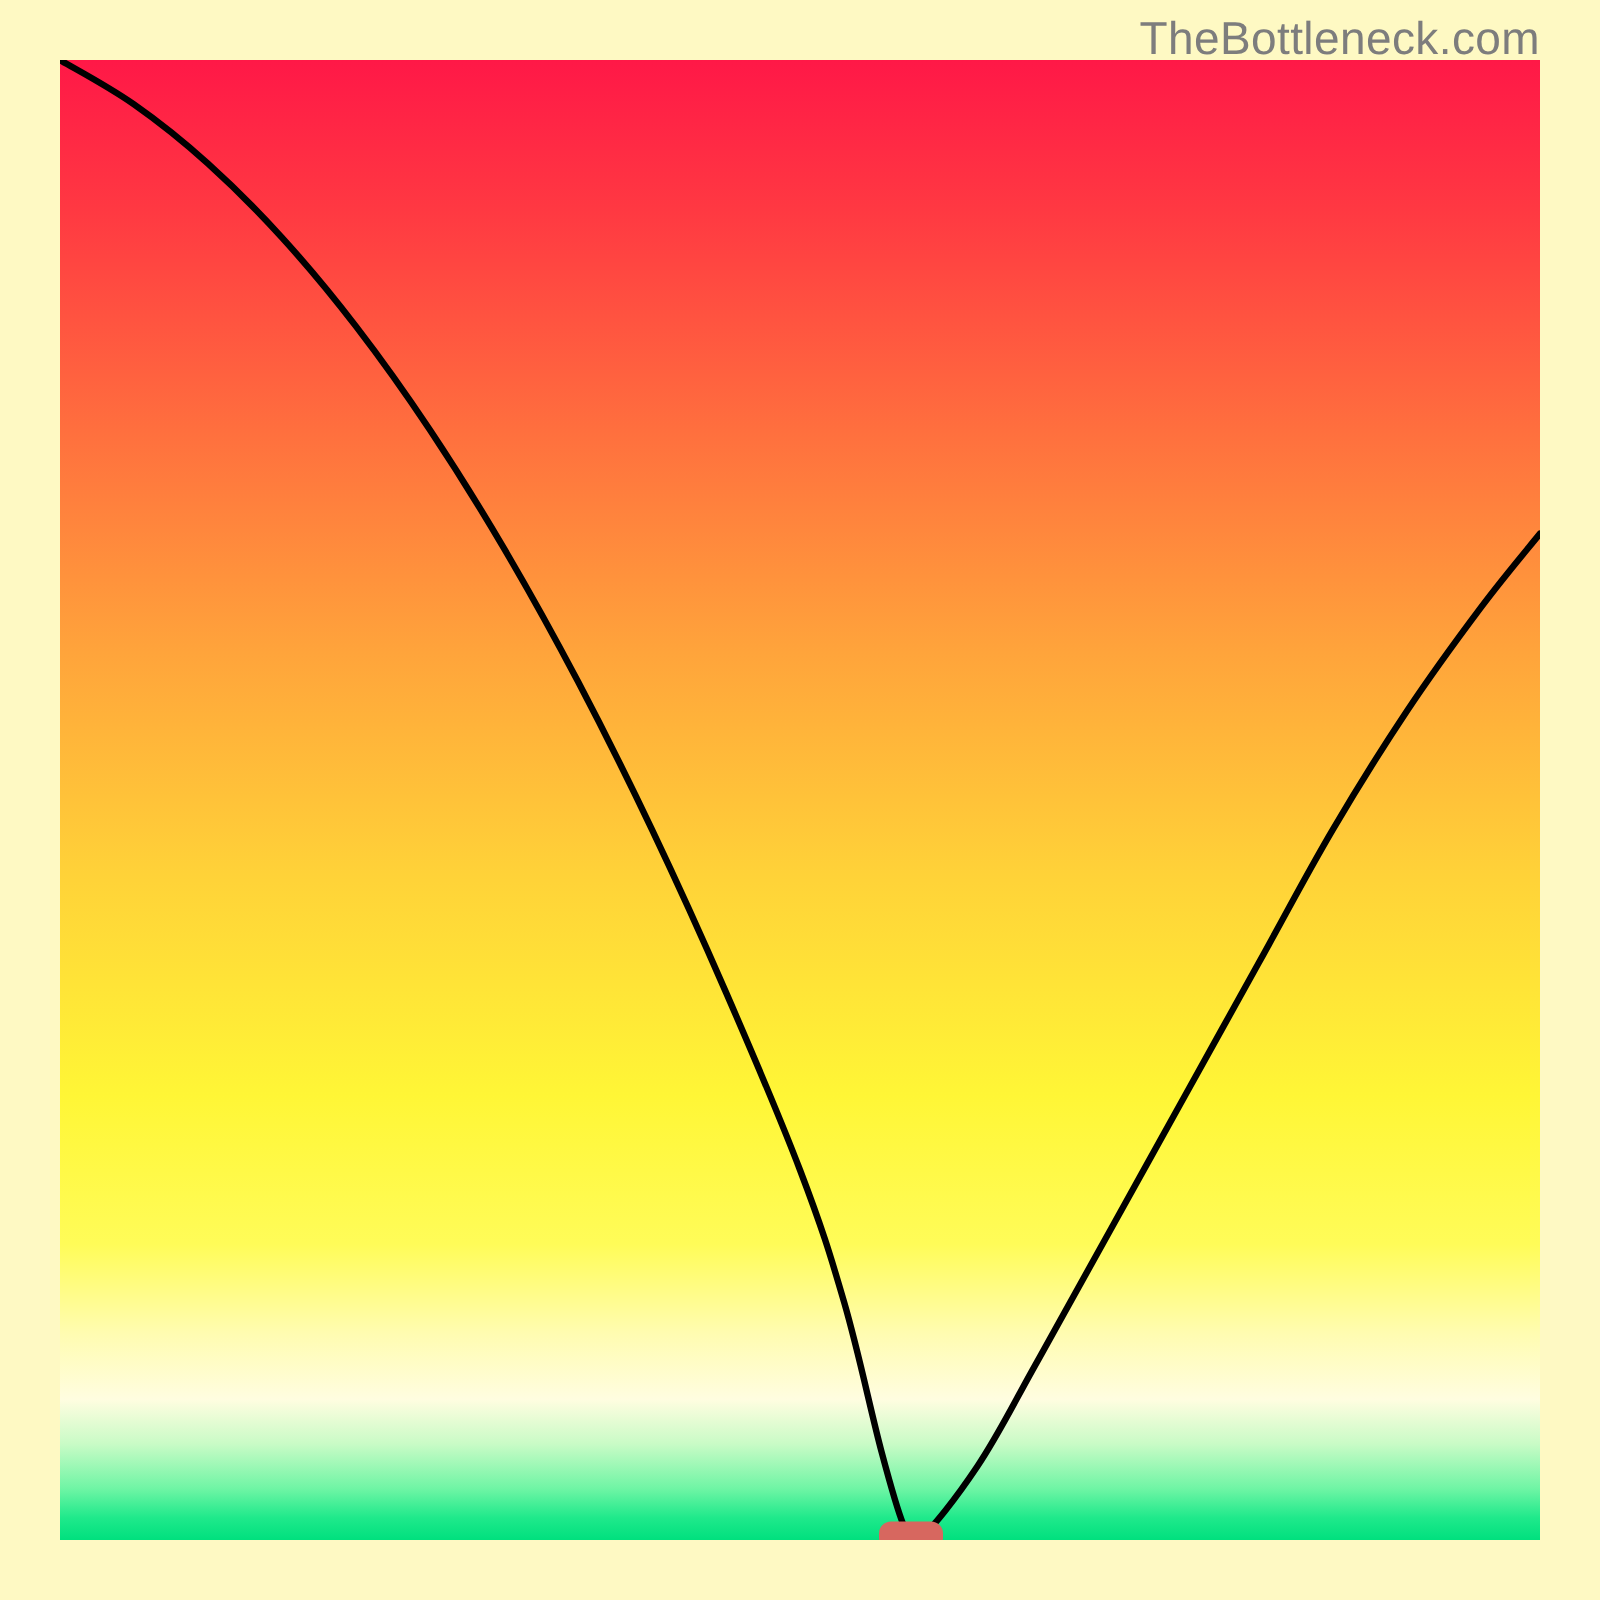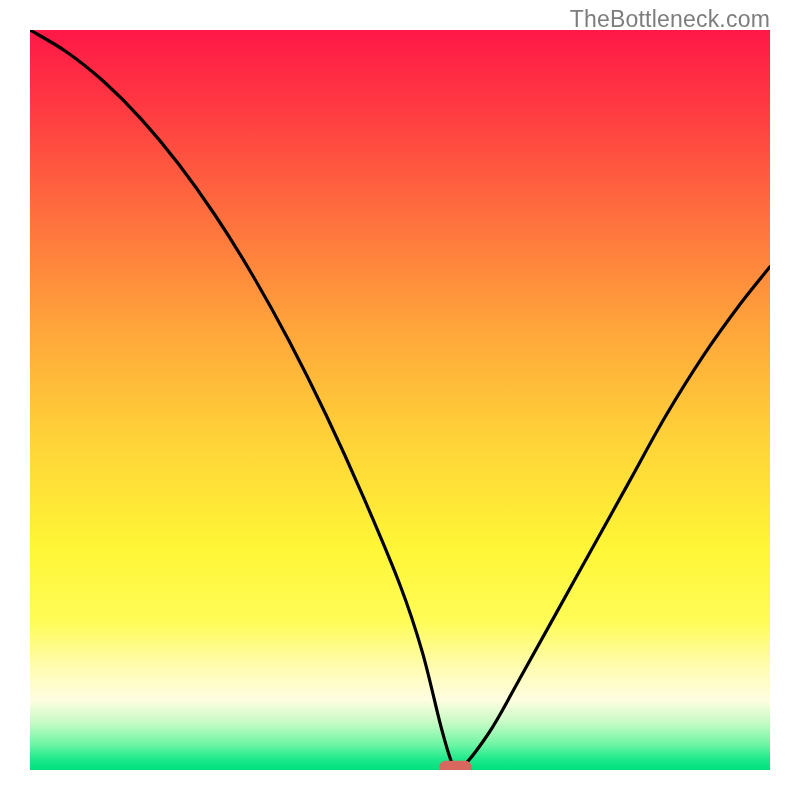--- a/index.html
+++ b/index.html
@@ -1,20 +1,20 @@
 <!DOCTYPE html>
 <html><head>
 <meta charset="utf-8">
 <style>
   * { margin: 0; padding: 0; box-sizing: border-box; }
   html, body { width: 800px; height: 800px; overflow: hidden; background: #000; }
   .outer {
     width: 800px;
     height: 800px;
-    background: #ffffff;
+    background: #fef9c3;
     position: relative;
   }
   .plot-area {
     position: absolute;
     left: 30px;
     top: 30px;
     width: 740px;
     height: 740px;
   }
   .watermark {

